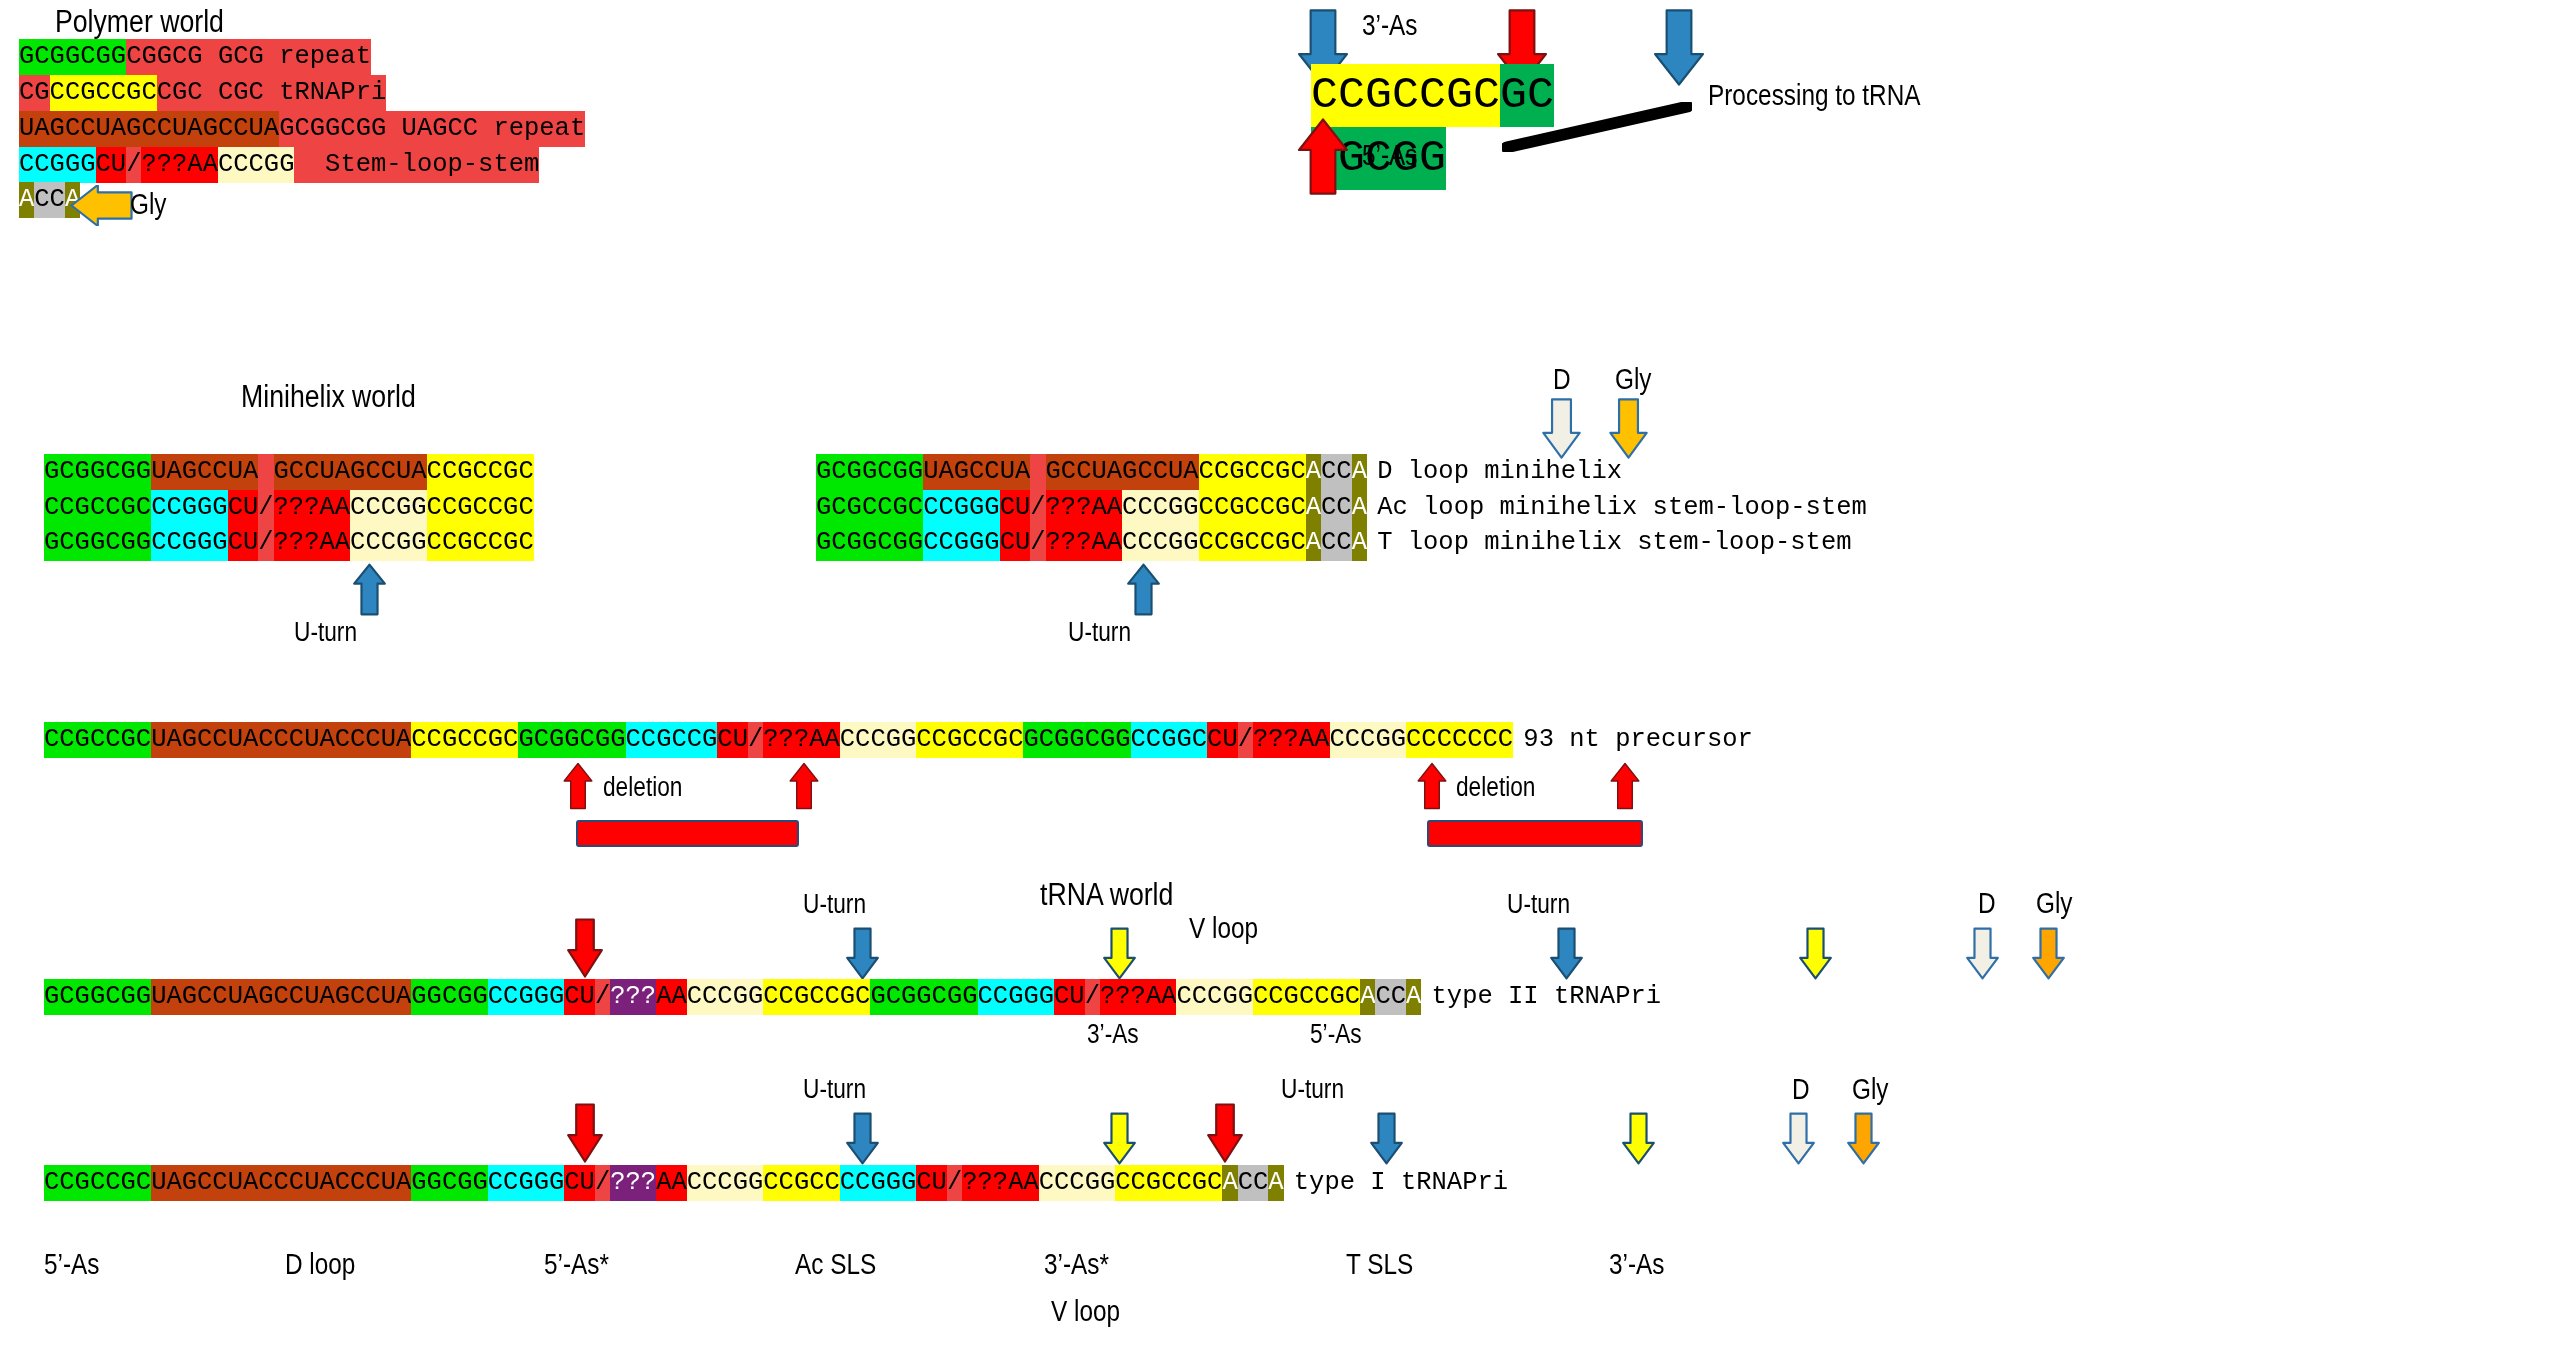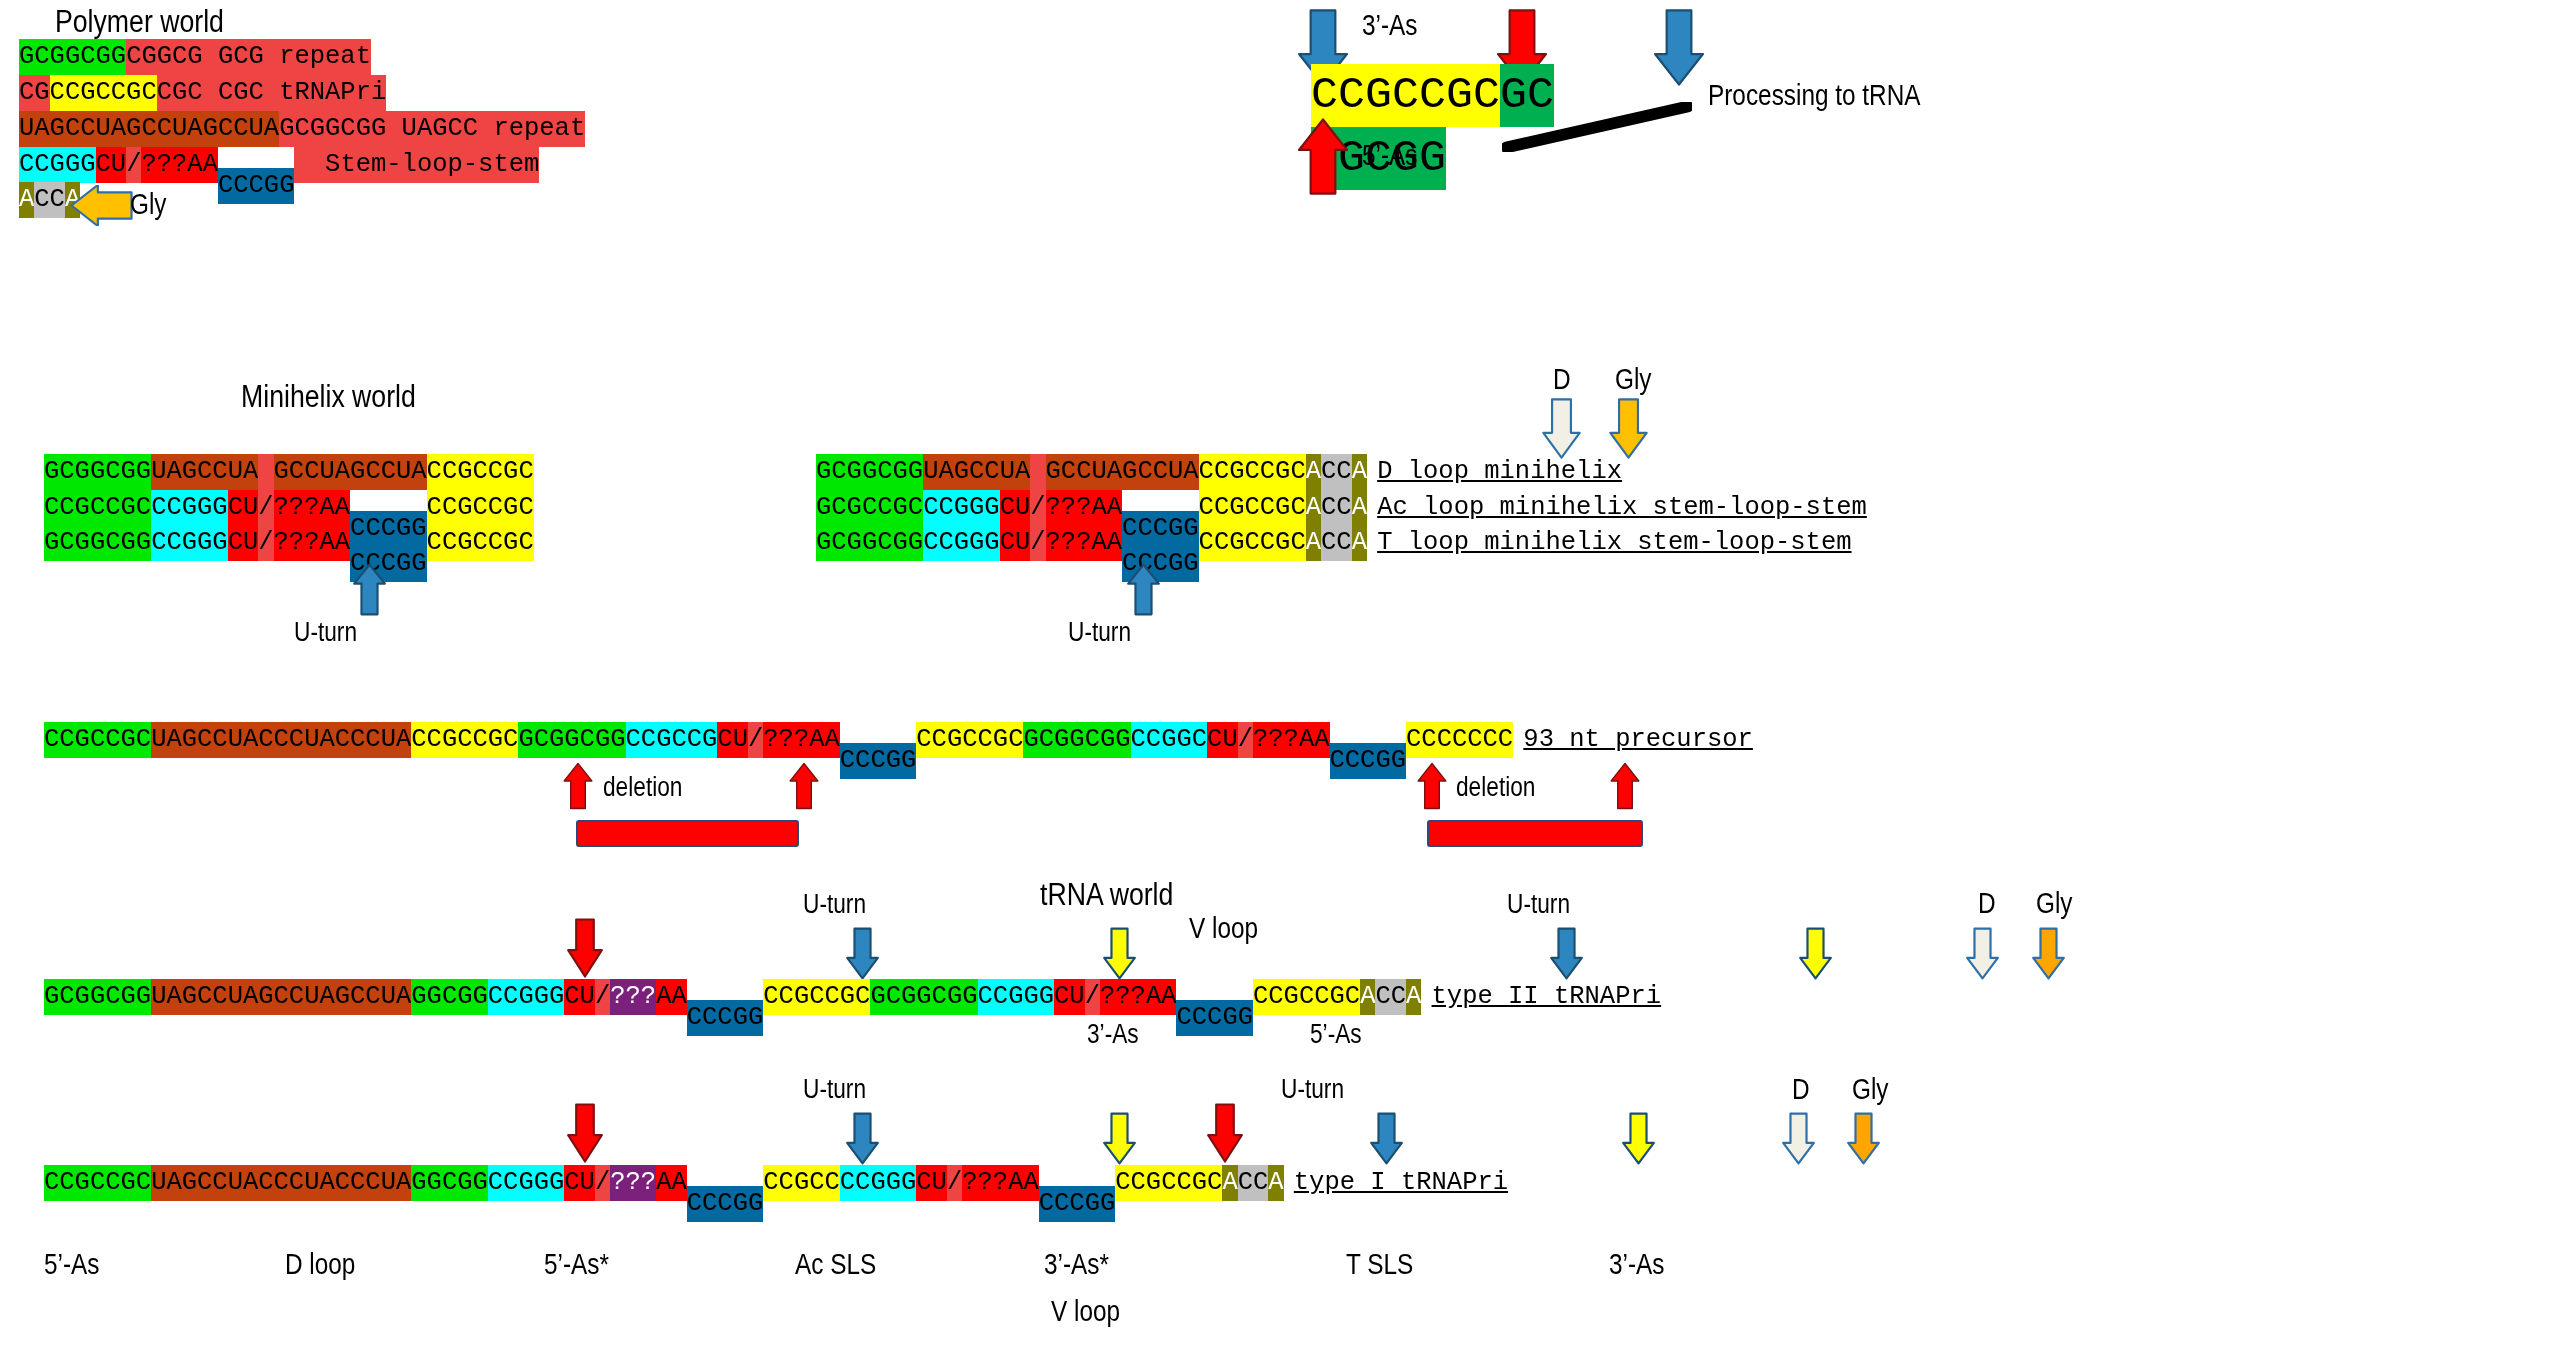--- a/index.html
+++ b/index.html
@@ -34,38 +34,37 @@
     letter-spacing:0px;
   }
   .seqrow .blk{
     display:block;height:36px;padding:0;
     color:#000;
   }
   .seqrow .blk.w{color:#ffffff;}
   .seqrow .note{
     display:block;height:36px;background:transparent;color:#000;
     padding-left:10.2px;
-    text-decoration:underline;
   }
 
   
   .bigseq{
     position:absolute;font-family:"Liberation Mono", monospace;
     font-size:45px;line-height:63px;white-space:pre;display:flex;
   }
   .bigseq .blk{display:block;height:63px;color:#000;}
 
   
   .c-green{background:#00E800;}
   .c-green2{background:#00B050;}
   .c-yellow{background:#FFFF00;}
   .c-magenta{background:#c2410c;}
   .c-cyan{background:#00FFFF;}
   .c-red{background:#FF0000;}
-  .c-teal{background:#0369a1;margin-top:21px;}
+  .c-teal{background:#fef9c3;}
   .c-olive{background:#808000;}
   .c-gray{background:#C0C0C0;}
   .c-purple{background:#7B217B;}
   .c-white{background:#ef4444;}
 
   
   .arrow{position:absolute;}
 
   
   .delbar{

